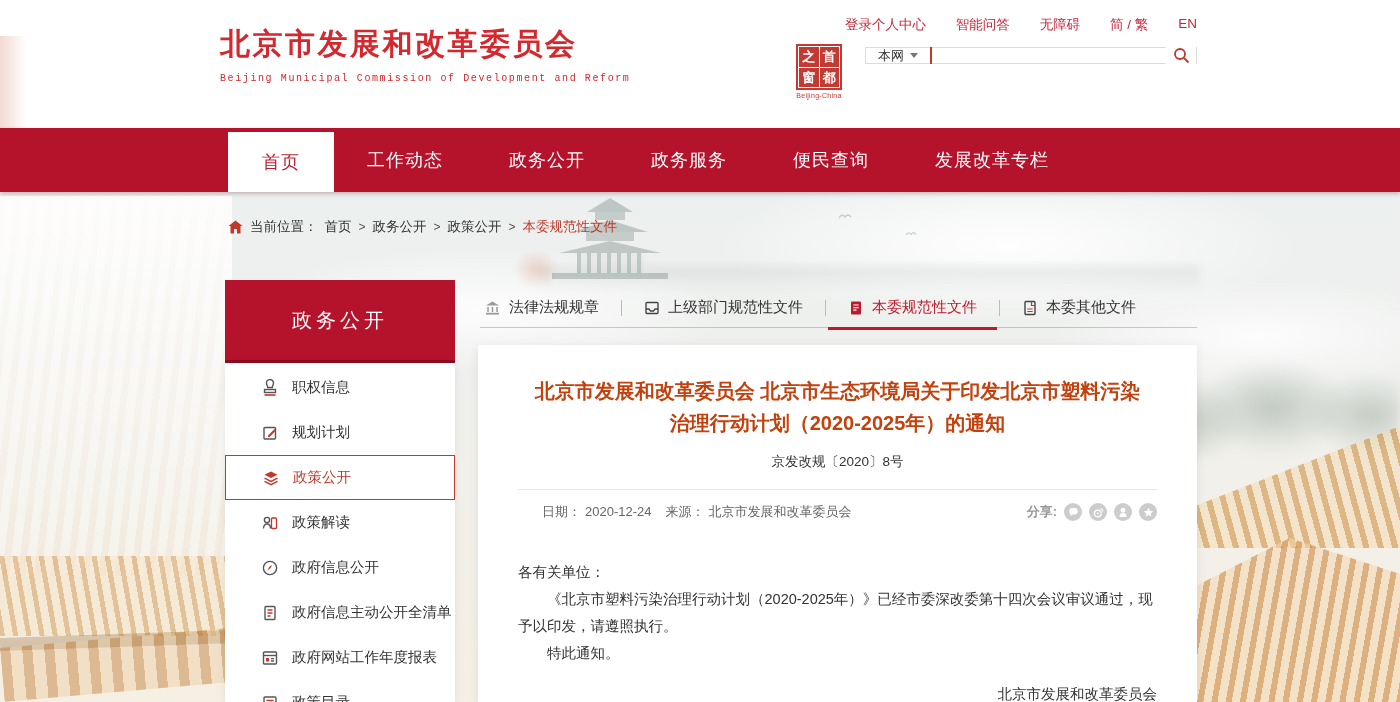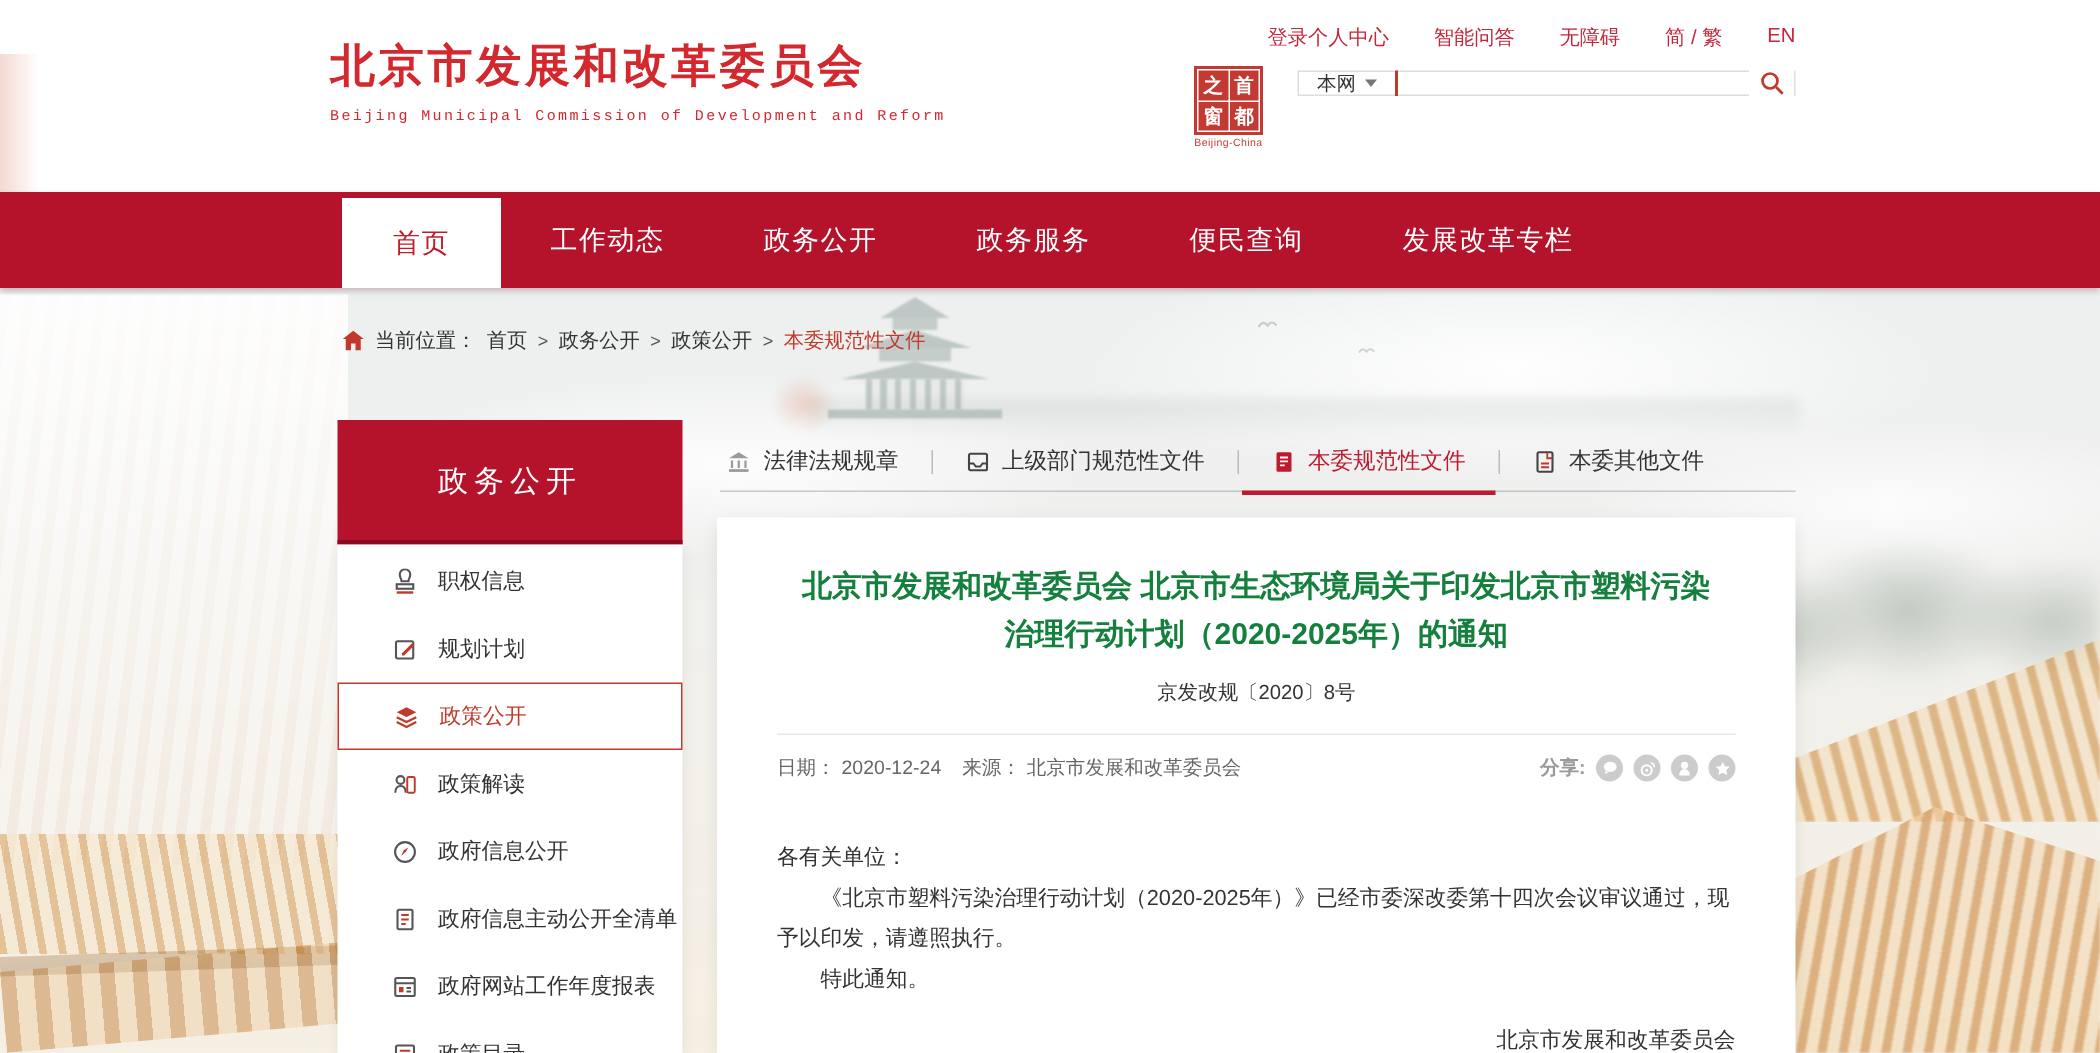--- a/index.html
+++ b/index.html
@@ -111,25 +111,25 @@
     font-size:15px; color:#333; text-decoration:none; white-space:nowrap; }
   .tab:first-child { padding-left:4px; }
   .tab.active { color:#bd1a2d; }
   .tab.active::after { content:""; position:absolute; left:2px; right:2px; bottom:-2px; height:3px;
     background:#bd1a2d; }
   .tab-sep { width:1px; height:16px; background:#bbb; }
   
   .card { position:absolute; left:478px; top:345px; width:719px; height:357px; background:#fff;
     box-shadow:0 2px 10px rgba(0,0,0,.08); padding:30px 40px 0 40px; overflow:hidden; }
   .article-title { max-width:625px; margin:0 auto; text-align:center; font-size:20px; font-weight:bold;
-    color:#15803d; line-height:32px; }
+    color:#c2410c; line-height:32px; }
   .docnum { text-align:center; font-size:13.5px; color:#333; margin-top:14px; }
   .divider { border-bottom:1px solid #e8e8e8; margin-top:18px; }
   .meta { display:flex; justify-content:space-between; align-items:center; margin-top:13px;
-    font-size:13px; color:#666; }
+    font-size:13px; color:#666;margin-left:24px; }
   .meta-left span { margin-right:4px; }
   .meta-left .gap { margin-right:14px; }
   .meta-share { display:flex; align-items:center; gap:7px; color:#999; font-weight:bold; }
   .share-circle { width:18px; height:18px; border-radius:50%; background:#ccc; display:flex;
     align-items:center; justify-content:center; cursor:pointer; }
   .article-body { margin-top:38px; font-size:14.5px; color:#333; line-height:27px; }
   .article-body p.indent { text-indent:2em; }
   .article-body .sign { text-align:right; margin-top:14px; }
 </style>
 </head>

